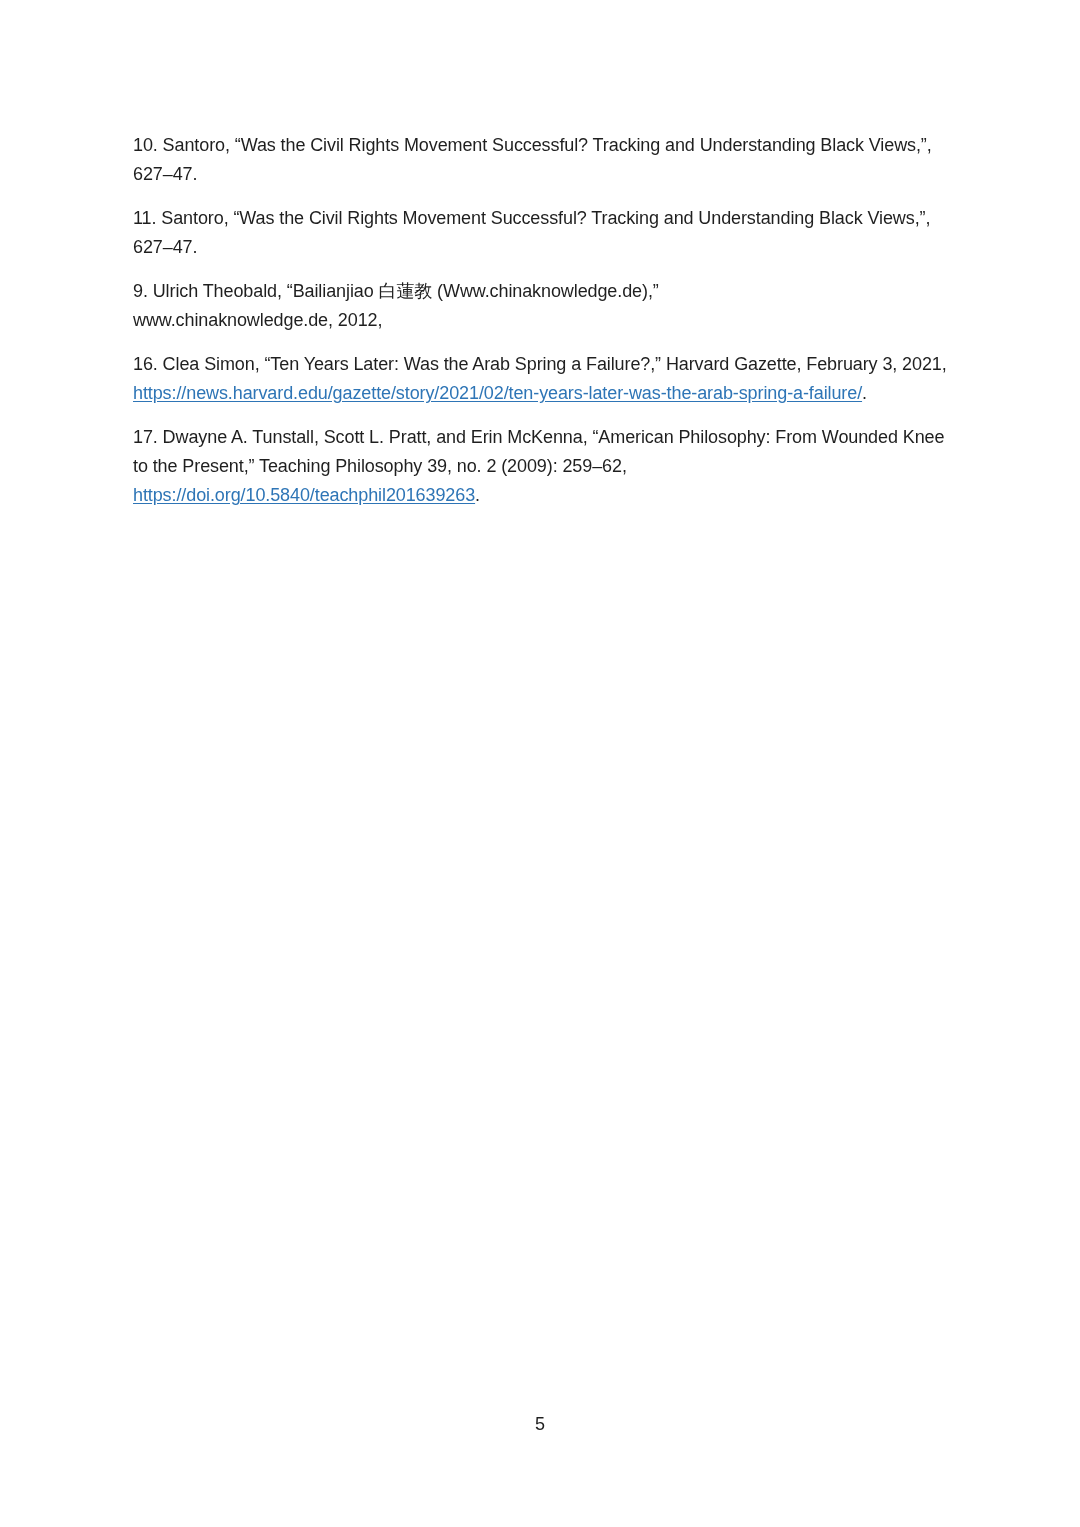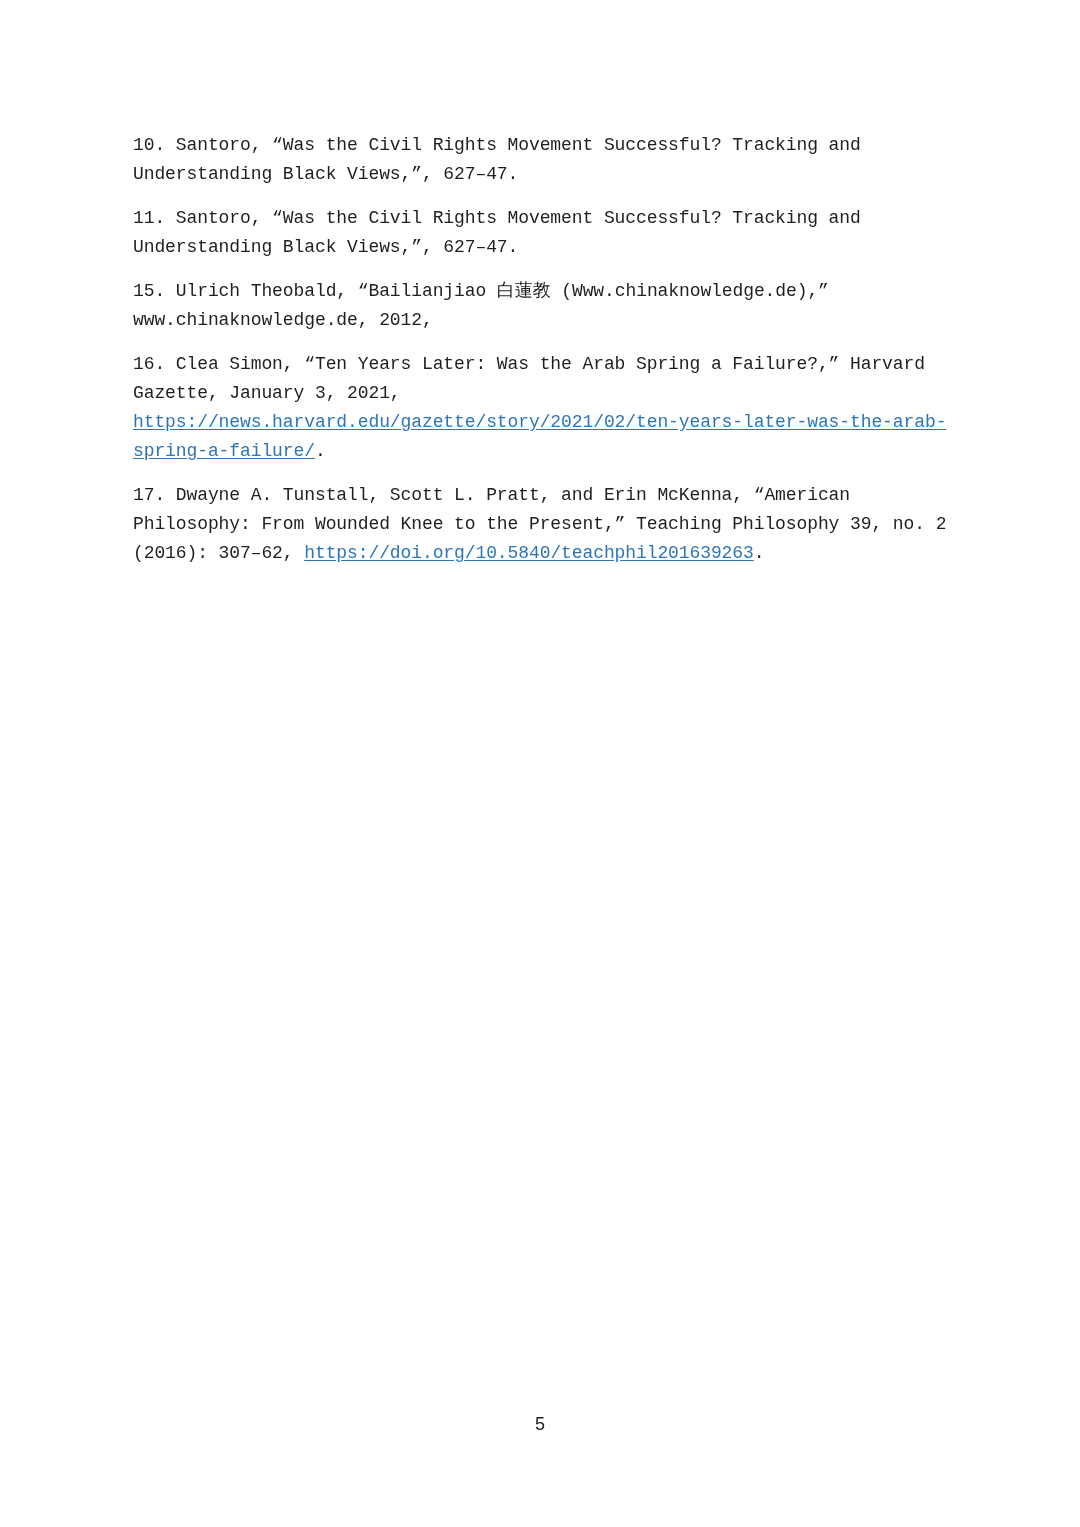--- a/index.html
+++ b/index.html
@@ -22,21 +22,20 @@
     top: 131px;
     width: 815px;
   }
   p.citation {
     margin: 0 0 15px 0;
     font-size: 18px;
     line-height: 29px;
     letter-spacing: -0.1px;
     overflow-wrap: break-word;
     word-break: normal;
-    font-family: Liberation Mono, monospace;
   }
   a.citation-link {
     color: var(--link, #2E75B6);
     text-decoration: underline;
     text-decoration-color: var(--link, #2E75B6);
     text-underline-offset: 2px;
     cursor: pointer;
   }
   .page-number {
     position: absolute;
@@ -48,18 +47,18 @@
     line-height: 29px;
   }
 </style>
 </head>
 <body>
 
 <div class="page" style="--bg: #ffffff; --text: #1f1f1f; --link: #2E75B6;">
   <div class="content" id="citation-list">
       <p class="citation"><span>10. Santoro, “Was the Civil Rights Movement Successful? Tracking and Understanding Black Views,”, 627–47.</span></p>
       <p class="citation"><span>11. Santoro, “Was the Civil Rights Movement Successful? Tracking and Understanding Black Views,”, 627–47.</span></p>
-      <p class="citation"><span>15. Ulrich Theobald, “Bailianjiao 白蓮教 (Www.chinaknowledge.de),”</span><br><span>www.chinaknowledge.de, 2012,</span><br></p>
-      <p class="citation"><span>16. Clea Simon, “Ten Years Later: Was the Arab Spring a Failure?,” Harvard Gazette, January 3, 2021, </span><a class="citation-link" href="#">https://news.harvard.edu/gazette/story/2021/02/ten-years-later-was-the-arab-spring-a-failure/</a><span>.</span></p>
-      <p class="citation"><span>17. Dwayne A. Tunstall, Scott L. Pratt, and Erin McKenna, “American Philosophy: From Wounded Knee to the Present,” Teaching Philosophy 39, no. 2 (2016): 307–62, </span><a class="citation-link" href="#">https://doi.org/10.5840/teachphil201639263</a><span>.</span></p>
+      <p class="citation"><span>9. Ulrich Theobald, “Bailianjiao 白蓮教 (Www.chinaknowledge.de),”</span><br><span>www.chinaknowledge.de, 2012,</span><br></p>
+      <p class="citation"><span>16. Clea Simon, “Ten Years Later: Was the Arab Spring a Failure?,” Harvard Gazette, February 3, 2021, </span><a class="citation-link" href="#">https://news.harvard.edu/gazette/story/2021/02/ten-years-later-was-the-arab-spring-a-failure/</a><span>.</span></p>
+      <p class="citation"><span>17. Dwayne A. Tunstall, Scott L. Pratt, and Erin McKenna, “American Philosophy: From Wounded Knee to the Present,” Teaching Philosophy 39, no. 2 (2009): 259–62, </span><a class="citation-link" href="#">https://doi.org/10.5840/teachphil201639263</a><span>.</span></p>
     </div>
   <div class="page-number">5</div>
 </div>
 
 </body></html>

